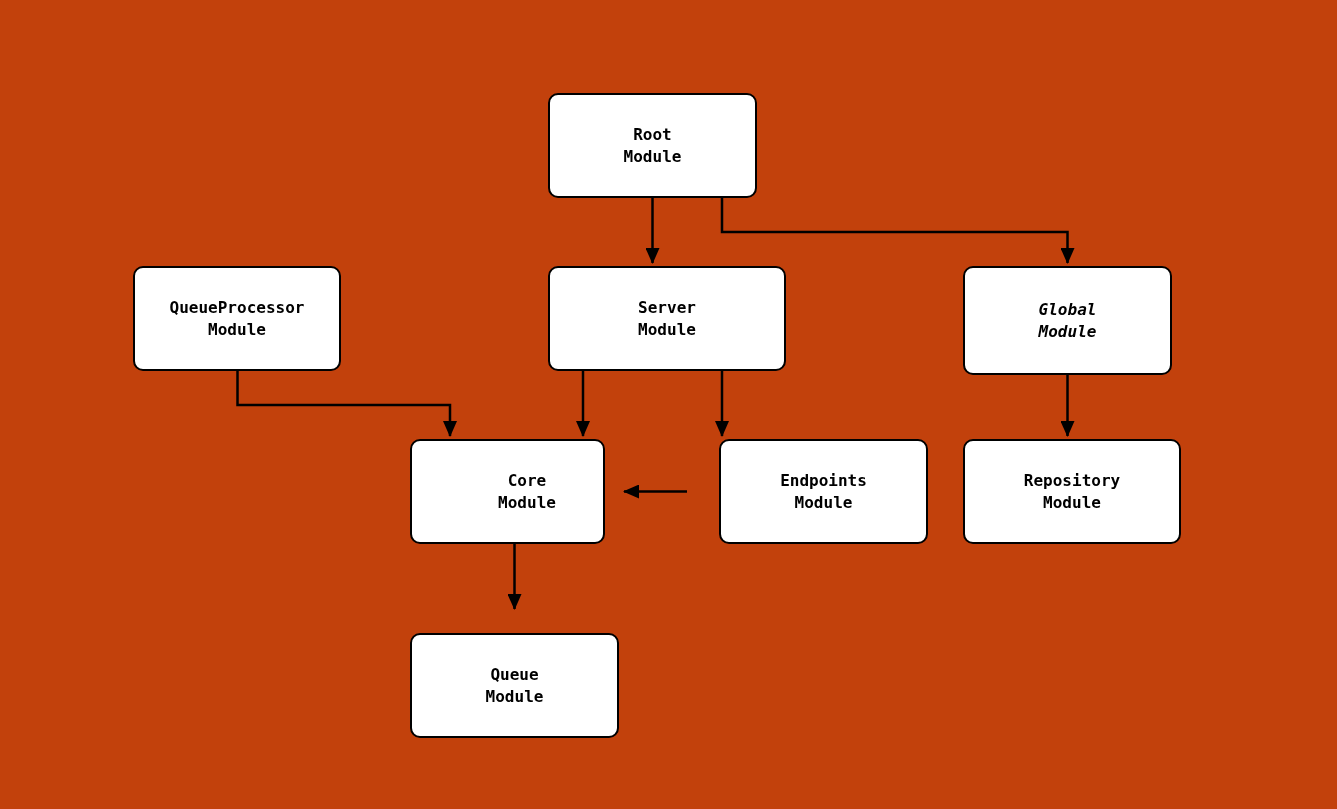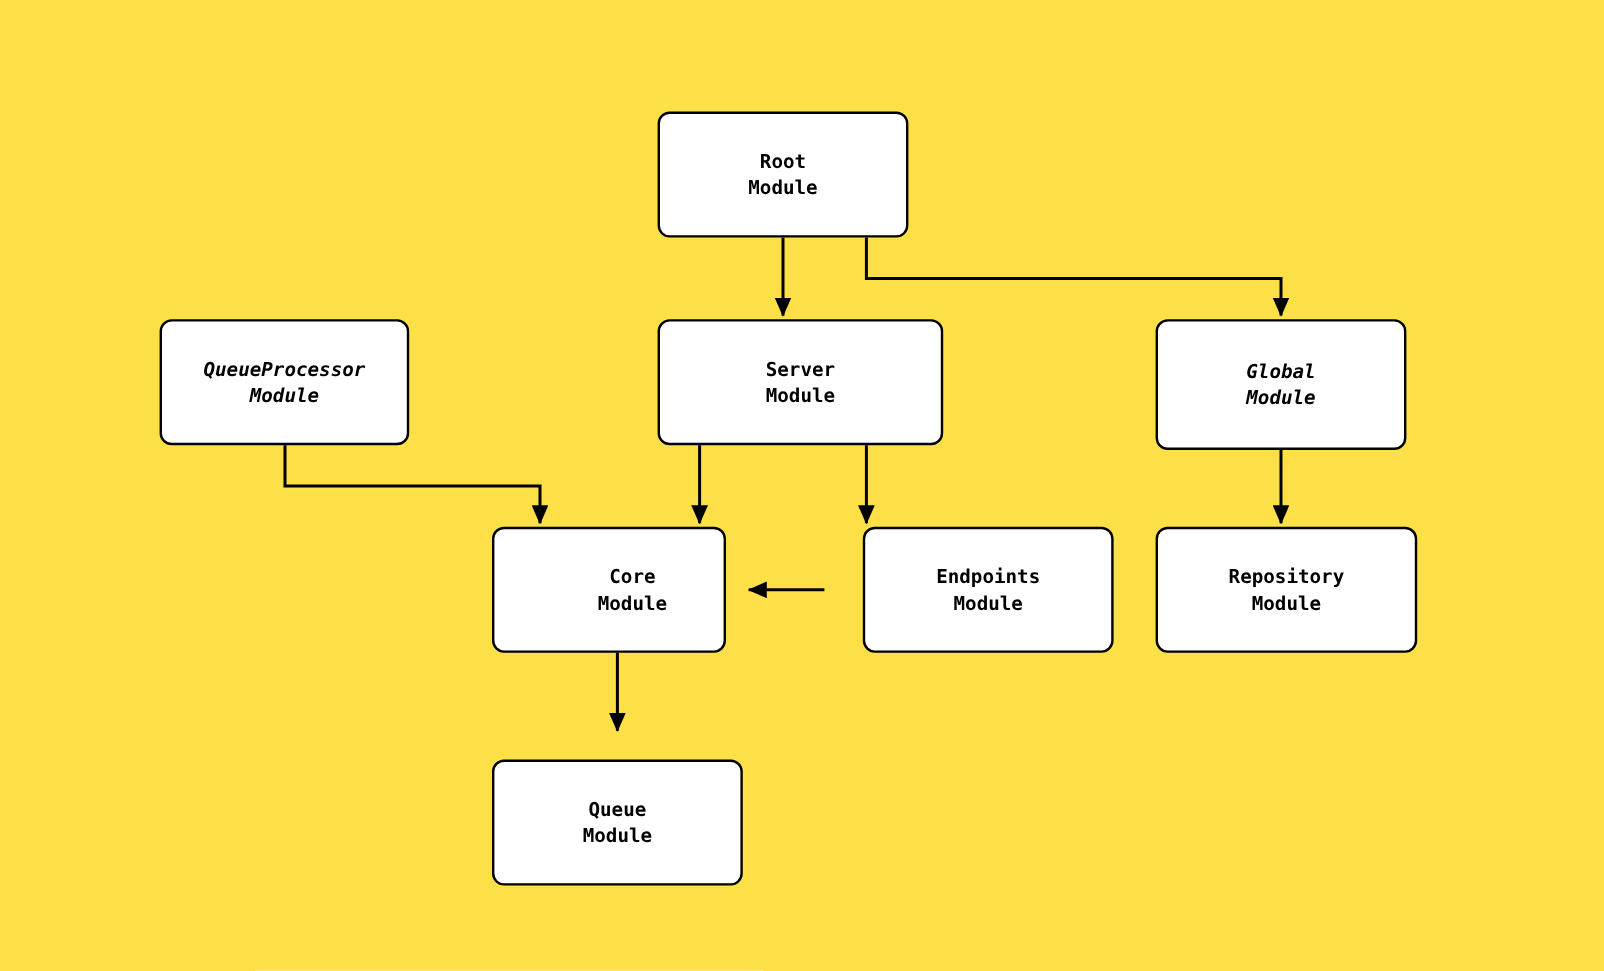--- a/index.html
+++ b/index.html
@@ -4,21 +4,21 @@
 <style>
   html, body {
     margin: 0;
     padding: 0;
     background: #ffffff;
   }
   .canvas {
     position: relative;
     width: 1337px;
     height: 809px;
-    background: #fde047;
+    background: #c2410c;
     font-family: "DejaVu Sans Mono", "Liberation Mono", monospace;
     overflow: hidden;
   }
   .edges-layer {
     position: absolute;
     top: 0;
     left: 0;
     width: 1337px;
     height: 809px;
     pointer-events: none;
@@ -41,21 +41,21 @@
     font-weight: bold;
     font-size: 16px;
     line-height: 22px;
     color: #000000;
     white-space: pre-line;
   }
   
   .node-root          { left: 548px;  top: 93px;  width: 209px; height: 105px; }
   .node-server        { left: 548px;  top: 266px; width: 238px; height: 105px; }
   .node-global        { left: 963px;  top: 266px; width: 209px; height: 109px; font-style: italic; }
-  .node-queueprocessor{ left: 133px;  top: 266px; width: 208px; height: 105px; font-style: italic; }
+  .node-queueprocessor{ left: 133px;  top: 266px; width: 208px; height: 105px; }
   .node-core          { left: 410px;  top: 439px; width: 195px; height: 105px; padding-left: 39px; }
   .node-endpoints     { left: 719px;  top: 439px; width: 209px; height: 105px; }
   .node-repository    { left: 963px;  top: 439px; width: 218px; height: 105px; }
   .node-queue         { left: 410px;  top: 612px; width: 209px; height: 105px; margin-top: 21px; }
 </style>
 </head>
 <body>
 
 <div class="canvas">
 

